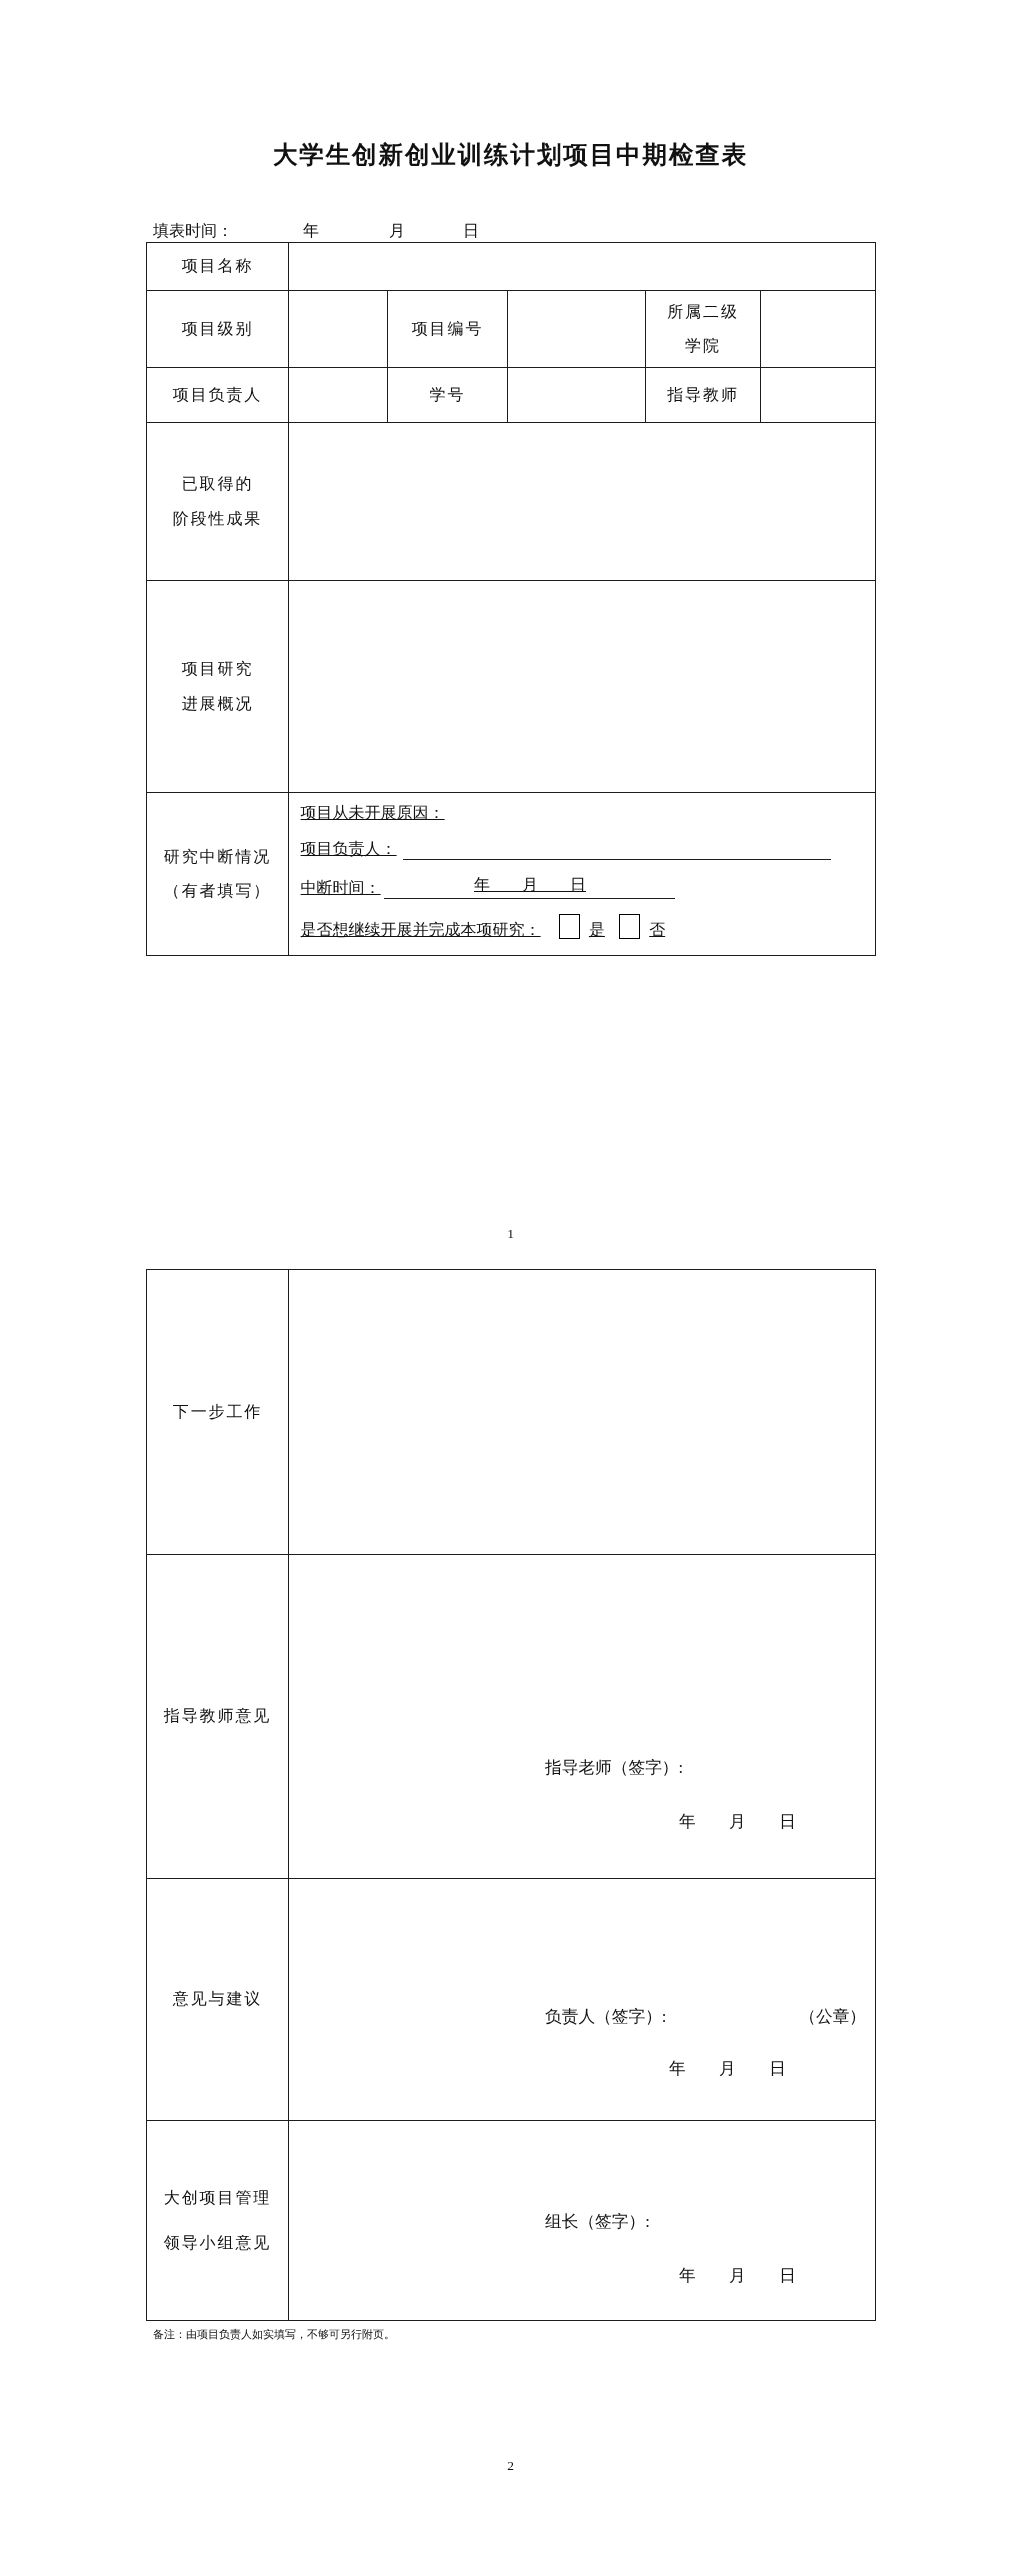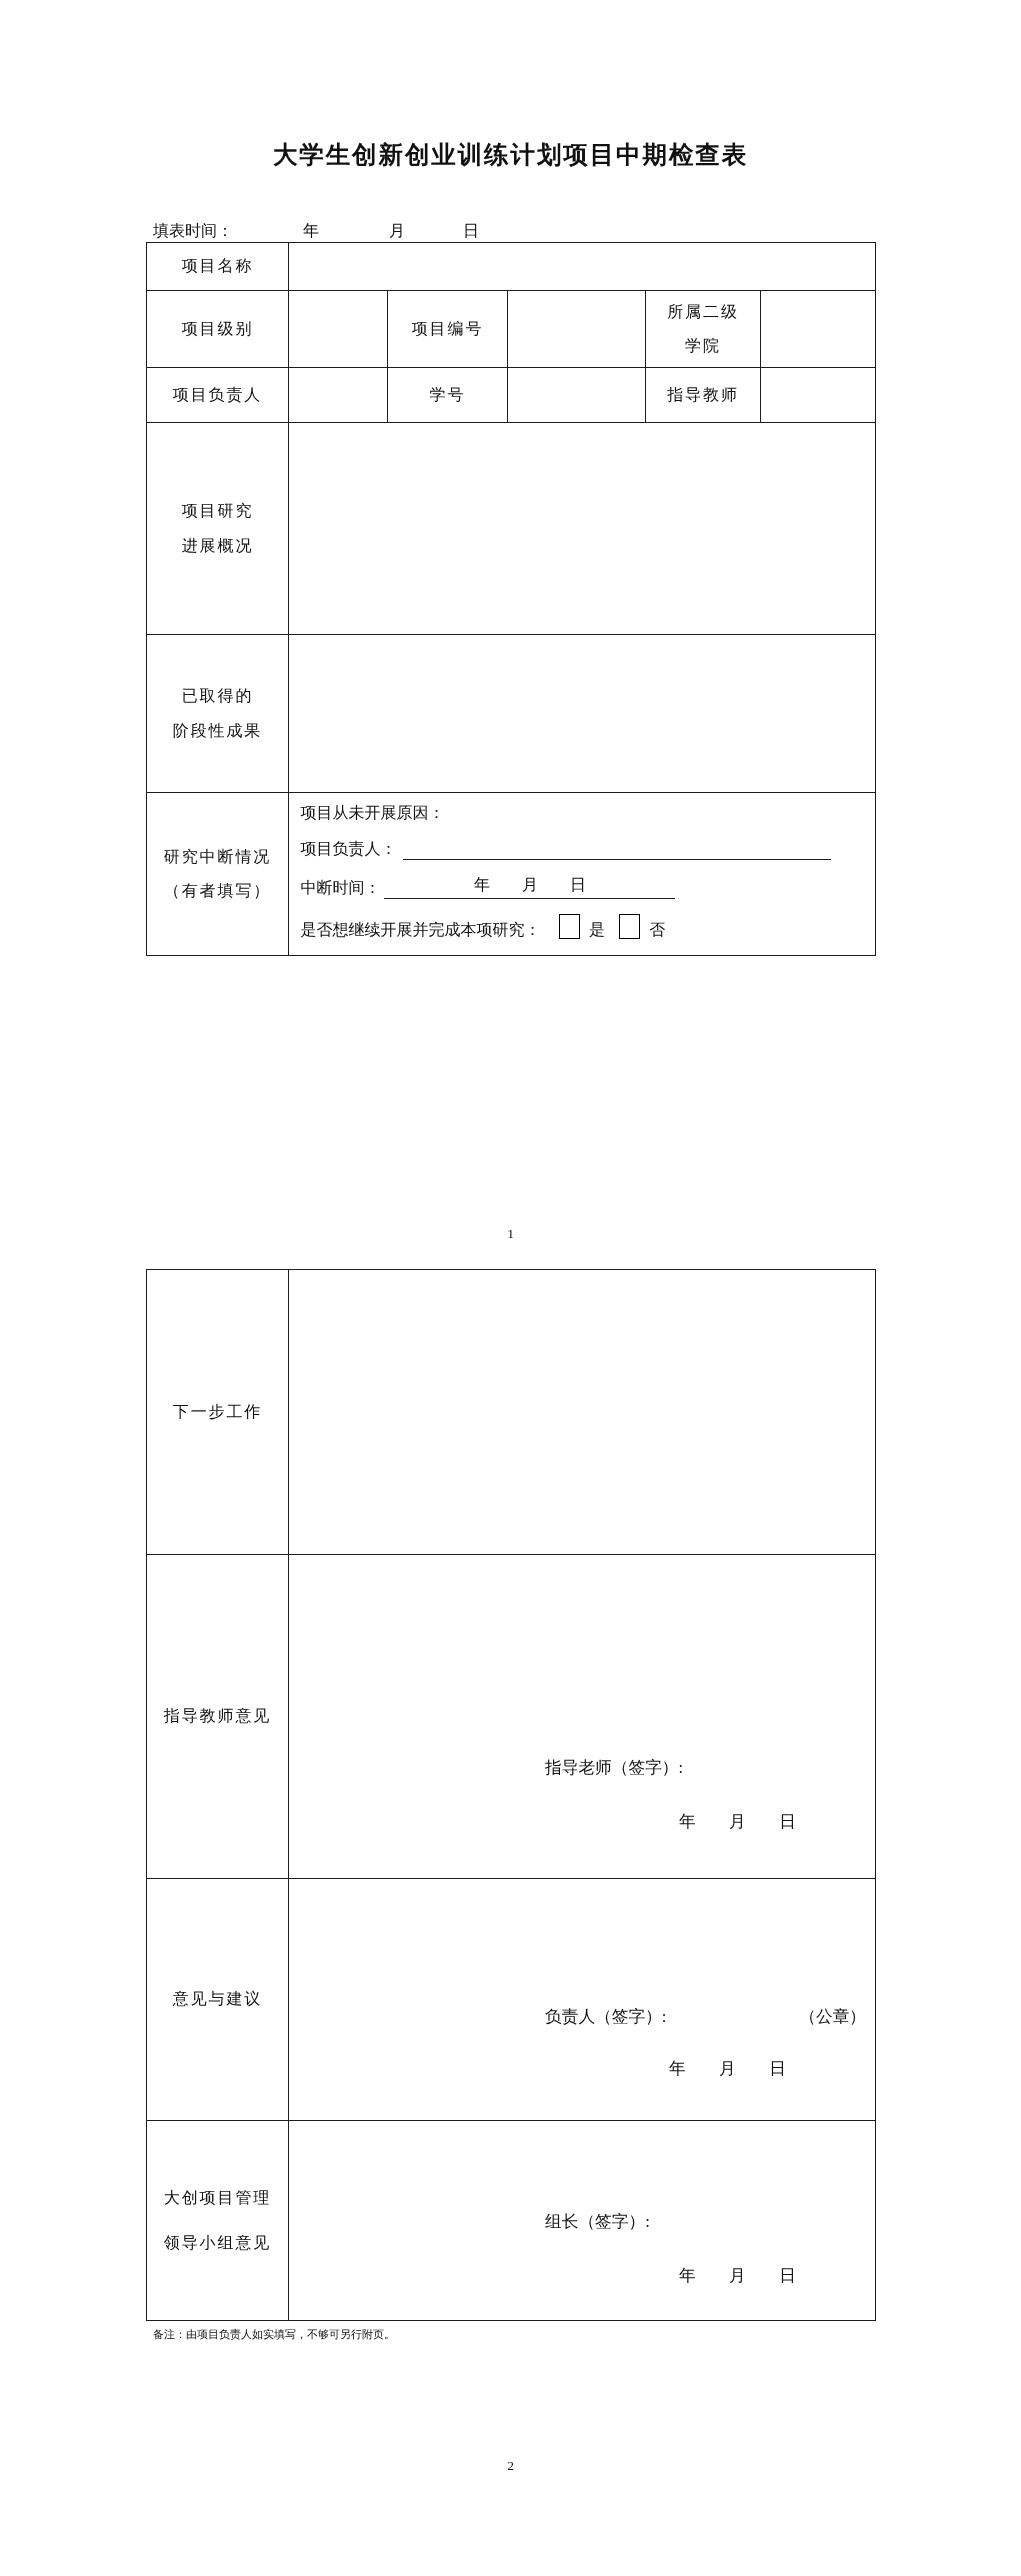--- a/index.html
+++ b/index.html
@@ -19,21 +19,21 @@
   .fill-time .unit-y { margin-left:66px; }
   .fill-time .unit-m { margin-left:66px; }
   .fill-time .unit-d { margin-left:54px; }
 
   table.form { position:absolute; left:146px; border-collapse:collapse;
     table-layout:fixed; width:729px; }
   table.form td { border:1.3px solid #1c1c1c; padding:0; }
   td.label-cell { text-align:center; vertical-align:middle;
     font-size:16px; letter-spacing:1.9px; line-height:2.15; white-space:pre-line;margin-left:47px; }
   td.label-cell.wide-lh { line-height:2.8; }
-  td.value-cell { background:#ffffff; }
+  td.value-cell { background:#ffffff;text-decoration:underline; }
 
   #table1 { top:242px; }
   #table2 { top:1269px; }
 
   
   .interrupt-cell { vertical-align:top; }
   .interrupt-box { display:flex; flex-direction:column; justify-content:space-between;
     height:138px; padding:10.3px 13px 11.6px 11.6px; font-size:16px; }
   .i-line { display:flex; align-items:flex-end; }
   .blank-line { flex:1; border-bottom:1.3px solid #1c1c1c; height:19.3px;
@@ -102,28 +102,28 @@
       <td class="value-cell"></td>
     </tr>
     <tr style="height:55px">
       <td class="label-cell">项目负责人</td>
       <td class="value-cell"></td>
       <td class="label-cell">学号</td>
       <td class="value-cell"></td>
       <td class="label-cell">指导教师</td>
       <td class="value-cell"></td>
     </tr>
+    <tr style="height:158px">
+      <td class="label-cell">已取得的
+阶段性成果</td>
+      <td class="value-cell" colspan="5"></td>
+    </tr>
     <tr style="height:212px">
       <td class="label-cell">项目研究
 进展概况</td>
-      <td class="value-cell" colspan="5"></td>
-    </tr>
-    <tr style="height:158px">
-      <td class="label-cell">已取得的
-阶段性成果</td>
       <td class="value-cell" colspan="5"></td>
     </tr>
     <tr style="height:163px">
       <td class="label-cell">研究中断情况
 （有者填写）</td>
       <td class="value-cell interrupt-cell" colspan="5">
         <div class="interrupt-box">
           <div class="i-line">
             <span>项目从未开展原因：</span>
           </div>

